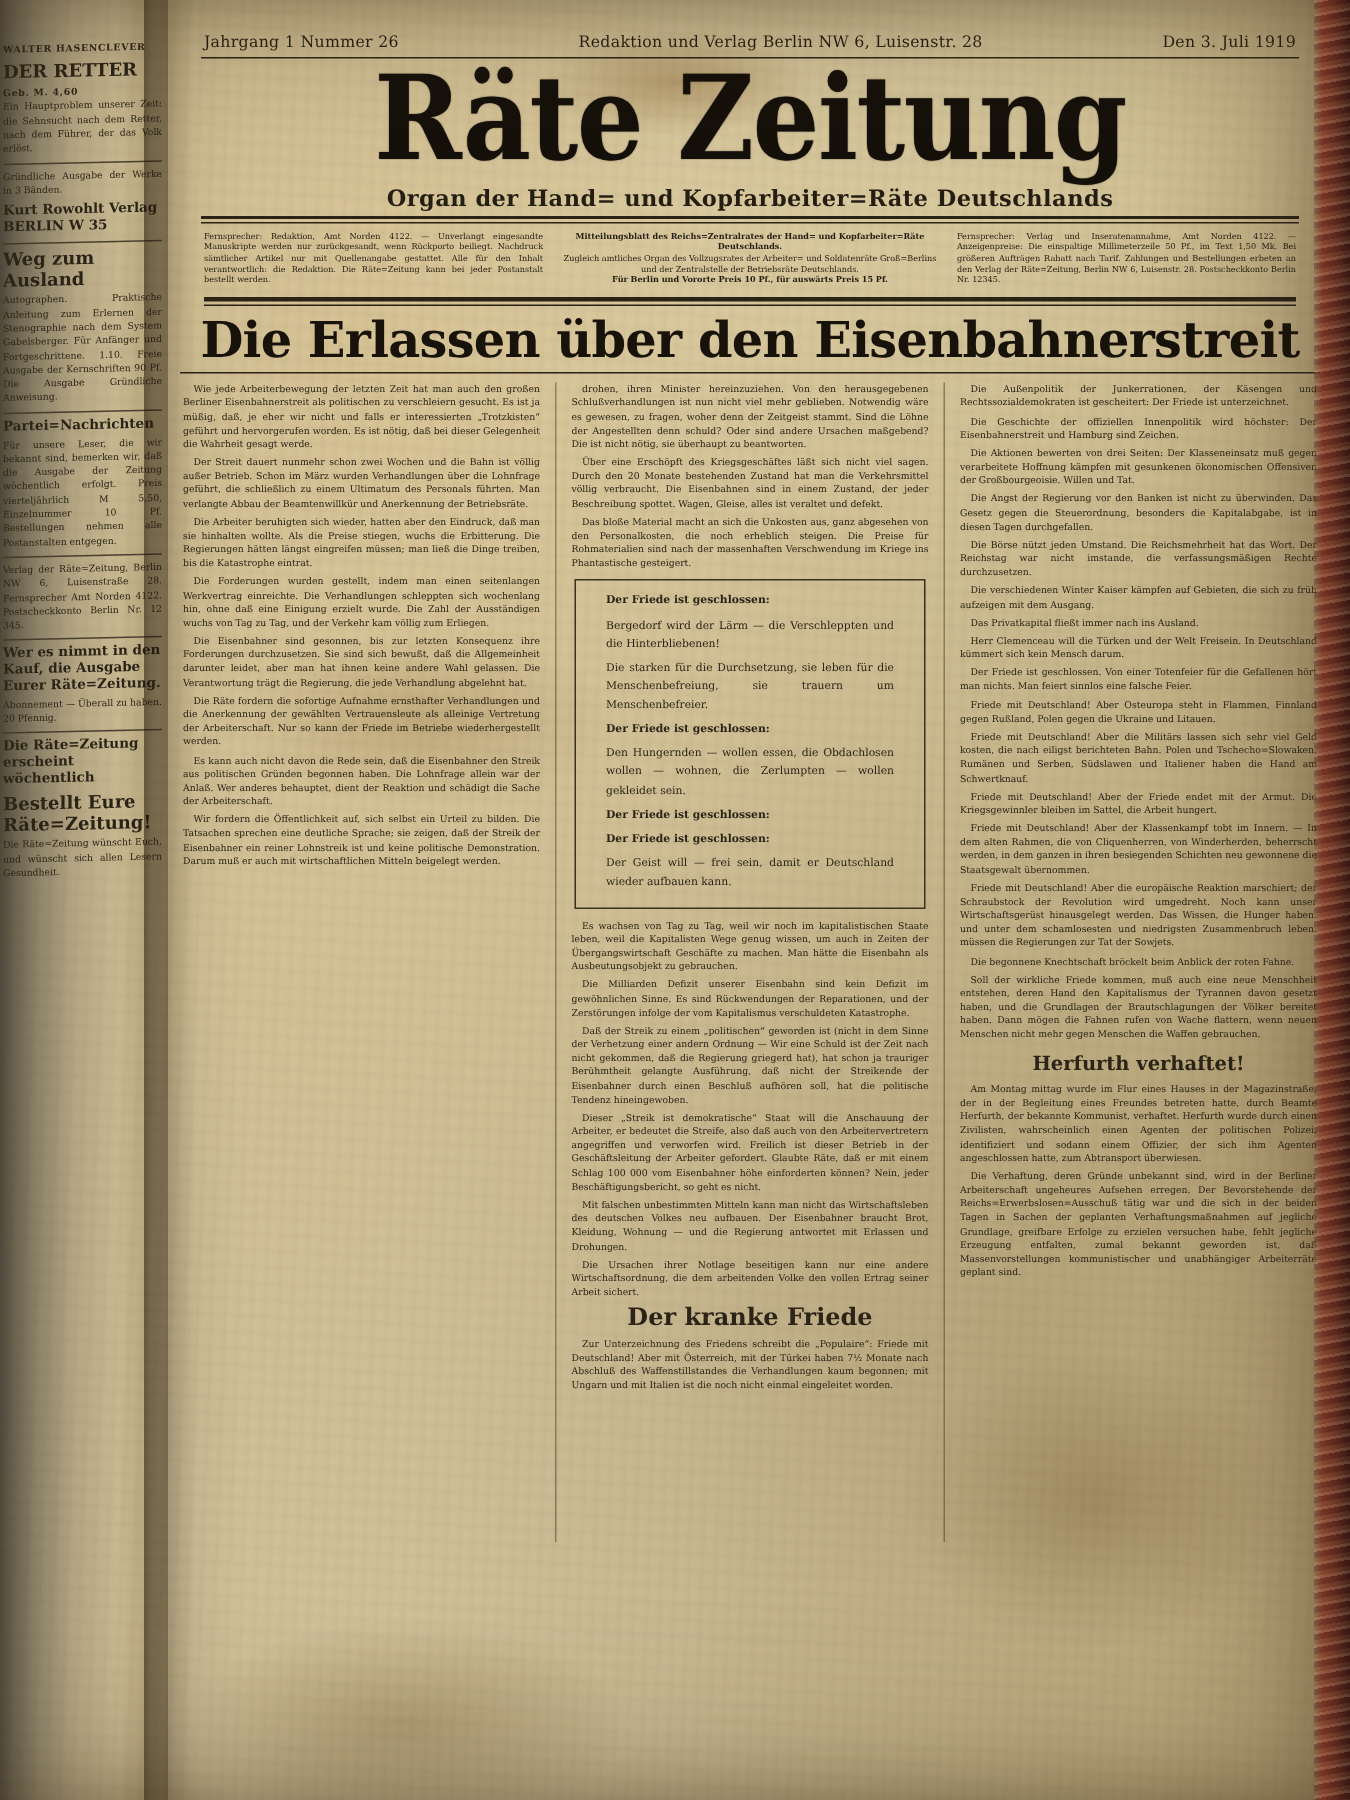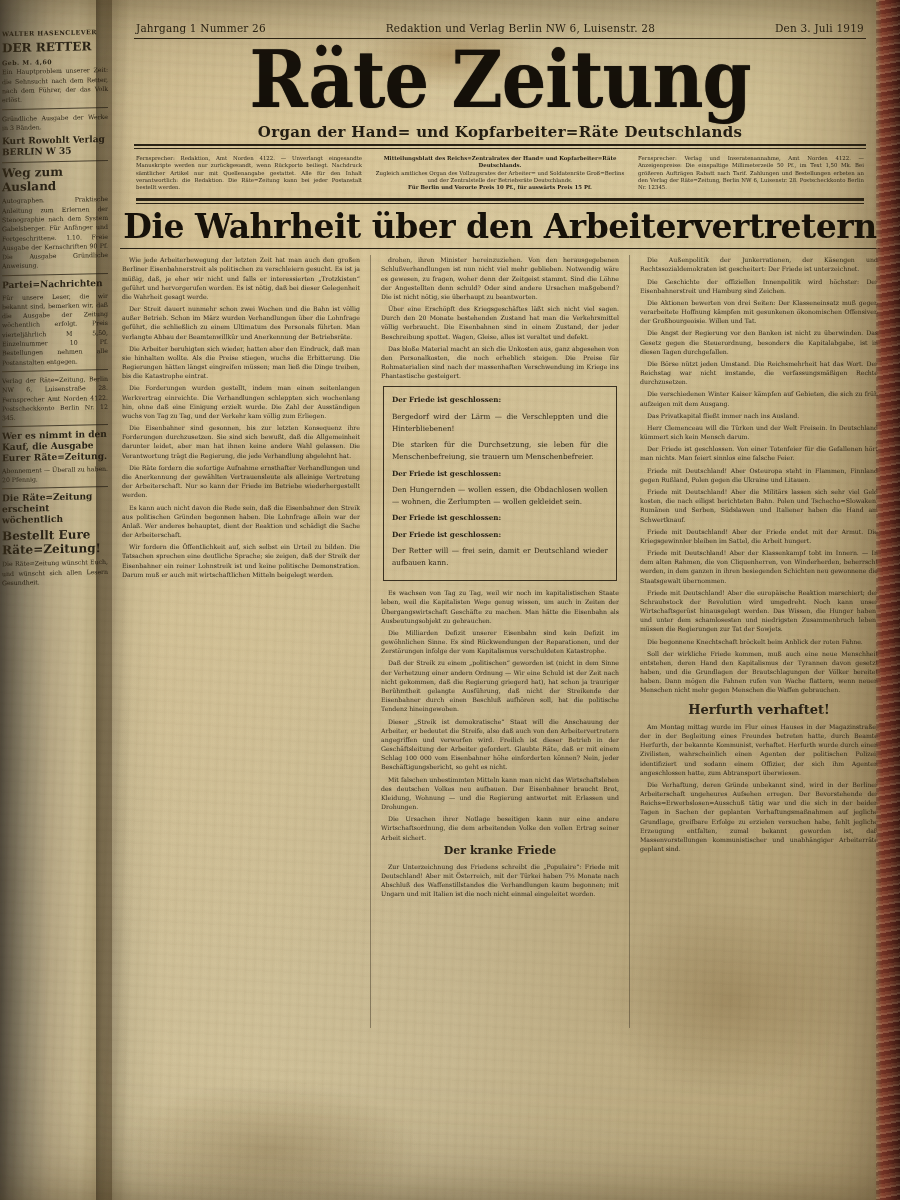--- a/index.html
+++ b/index.html
@@ -81,25 +81,25 @@
   .headline{
     text-align:center;font-weight:bold;font-size:33px;line-height:1.05;
     letter-spacing:-.5px;margin:6px 10px 4px 10px;color:#17120a;
   }
   .hl-rule{border-top:1.4px solid #2a2316;margin:4px 8px 6px 8px;}
 
   .cols{display:flex;gap:10px;padding:0 10px 10px 10px;height:812px;}
   .col{flex:1;font-size:6.2px;line-height:1.48;text-align:justify;color:#2b2417;}
   .col p{margin:0 0 3px 0;text-indent:7px;}
   .colhead{
-    text-align:center;font-weight:bold;font-size:11px;margin:2px 0 5px;line-height:1.1;
+    text-align:center;font-weight:bold;font-size:16px;margin:2px 0 5px;line-height:1.1;
   }
   .colhead.small{font-size:13px;margin-top:8px;}
   .boxquote{
-    border:1.4px solid #3a3121;padding:7px 8px;margin:6px 2px 7px 2px;
+    border:1.4px solid #3a3121;padding:7px 20px;margin:6px 2px 7px 2px;
     font-size:7.2px;line-height:1.7;
   }
   .boxquote p{text-indent:0;margin:0 0 4px 0;}
   .boxquote .b{font-weight:bold;}
   .col3head{text-align:center;font-weight:bold;font-size:16px;margin:0 0 6px;}
   .divider-v{width:1px;background:#3a3121;opacity:.45;}
   
   .stain{position:absolute;border-radius:50%;pointer-events:none;mix-blend-mode:multiply;}
 </style>
 </head>
@@ -152,21 +152,21 @@
           <div class="bold">Mitteilungsblatt des Reichs=Zentralrates der Hand= und Kopfarbeiter=Räte Deutschlands.</div>
           <div>Zugleich amtliches Organ des Vollzugsrates der Arbeiter= und Soldatenräte Groß=Berlins und der Zentralstelle der Betriebsräte Deutschlands.</div>
           <div class="bold">Für Berlin und Vororte Preis 10 Pf., für auswärts Preis 15 Pf.</div>
         </div>
         <div class="cell">Fernsprecher: Verlag und Inseratenannahme, Amt Norden 4122. — Anzeigenpreise: Die einspaltige Millimeterzeile 50 Pf., im Text 1,50 Mk. Bei größeren Aufträgen Rabatt nach Tarif. Zahlungen und Bestellungen erbeten an den Verlag der Räte=Zeitung, Berlin NW 6, Luisenstr. 28. Postscheckkonto Berlin Nr. 12345.</div>
       </div>
       <div class="rule-thick"></div>
       <div class="rule-thin"></div>
     </div>
 
-    <div class="headline">Die Wahrheit über den Arbeitervertretern</div>
+    <div class="headline">Die Erlassen über den Eisenbahnerstreit</div>
     <div class="hl-rule"></div>
 
     <div class="cols">
 
       <div class="col">
         <p>Wie jede Arbeiterbewegung der letzten Zeit hat man auch den großen Berliner Eisenbahnerstreit als politischen zu verschleiern gesucht. Es ist ja müßig, daß, je eher wir nicht und falls er interessierten „Trotzkisten“ geführt und hervorgerufen worden. Es ist nötig, daß bei dieser Gelegenheit die Wahrheit gesagt werde.</p>
         <p>Der Streit dauert nunmehr schon zwei Wochen und die Bahn ist völlig außer Betrieb. Schon im März wurden Verhandlungen über die Lohnfrage geführt, die schließlich zu einem Ultimatum des Personals führten. Man verlangte Abbau der Beamtenwillkür und Anerkennung der Betriebsräte.</p>
         <p>Die Arbeiter beruhigten sich wieder, hatten aber den Eindruck, daß man sie hinhalten wollte. Als die Preise stiegen, wuchs die Erbitterung. Die Regierungen hätten längst eingreifen müssen; man ließ die Dinge treiben, bis die Katastrophe eintrat.</p>
         <p>Die Forderungen wurden gestellt, indem man einen seitenlangen Werkvertrag einreichte. Die Verhandlungen schleppten sich wochenlang hin, ohne daß eine Einigung erzielt wurde. Die Zahl der Ausständigen wuchs von Tag zu Tag, und der Verkehr kam völlig zum Erliegen.</p>
         <p>Die Eisenbahner sind gesonnen, bis zur letzten Konsequenz ihre Forderungen durchzusetzen. Sie sind sich bewußt, daß die Allgemeinheit darunter leidet, aber man hat ihnen keine andere Wahl gelassen. Die Verantwortung trägt die Regierung, die jede Verhandlung abgelehnt hat.</p>
@@ -182,21 +182,21 @@
         <p>Über eine Erschöpft des Kriegsgeschäftes läßt sich nicht viel sagen. Durch den 20 Monate bestehenden Zustand hat man die Verkehrsmittel völlig verbraucht. Die Eisenbahnen sind in einem Zustand, der jeder Beschreibung spottet. Wagen, Gleise, alles ist veraltet und defekt.</p>
         <p>Das bloße Material macht an sich die Unkosten aus, ganz abgesehen von den Personalkosten, die noch erheblich steigen. Die Preise für Rohmaterialien sind nach der massenhaften Verschwendung im Kriege ins Phantastische gesteigert.</p>
         <div class="boxquote">
           <p class="b">Der Friede ist geschlossen:</p>
           <p>Bergedorf wird der Lärm — die Verschleppten und die Hinterbliebenen!</p>
           <p>Die starken für die Durchsetzung, sie leben für die Menschenbefreiung, sie trauern um Menschenbefreier.</p>
           <p class="b">Der Friede ist geschlossen:</p>
           <p>Den Hungernden — wollen essen, die Obdachlosen wollen — wohnen, die Zerlumpten — wollen gekleidet sein.</p>
           <p class="b">Der Friede ist geschlossen:</p>
           <p class="b">Der Friede ist geschlossen:</p>
-          <p>Der Retter will — frei sein, damit er Deutschland wieder aufbauen kann.</p>
+          <p>Der Geist will — frei sein, damit er Deutschland wieder aufbauen kann.</p>
         </div>
         <p>Es wachsen von Tag zu Tag, weil wir noch im kapitalistischen Staate leben, weil die Kapitalisten Wege genug wissen, um auch in Zeiten der Übergangswirtschaft Geschäfte zu machen. Man hätte die Eisenbahn als Ausbeutungsobjekt zu gebrauchen.</p>
         <p>Die Milliarden Defizit unserer Eisenbahn sind kein Defizit im gewöhnlichen Sinne. Es sind Rückwendungen der Reparationen, und der Zerstörungen infolge der vom Kapitalismus verschuldeten Katastrophe.</p>
         <p>Daß der Streik zu einem „politischen“ geworden ist (nicht in dem Sinne der Verhetzung einer andern Ordnung — Wir eine Schuld ist der Zeit nach nicht gekommen, daß die Regierung griegerd hat), hat schon ja trauriger Berühmtheit gelangte Ausführung, daß nicht der Streikende der Eisenbahner durch einen Beschluß aufhören soll, hat die politische Tendenz hineingewoben.</p>
         <p>Dieser „Streik ist demokratische“ Staat will die Anschauung der Arbeiter, er bedeutet die Streife, also daß auch von den Arbeitervertretern angegriffen und verworfen wird. Freilich ist dieser Betrieb in der Geschäftsleitung der Arbeiter gefordert. Glaubte Räte, daß er mit einem Schlag 100 000 vom Eisenbahner höhe einforderten können? Nein, jeder Beschäftigungsbericht, so geht es nicht.</p>
         <p>Mit falschen unbestimmten Mitteln kann man nicht das Wirtschaftsleben des deutschen Volkes neu aufbauen. Der Eisenbahner braucht Brot, Kleidung, Wohnung — und die Regierung antwortet mit Erlassen und Drohungen.</p>
         <p>Die Ursachen ihrer Notlage beseitigen kann nur eine andere Wirtschaftsordnung, die dem arbeitenden Volke den vollen Ertrag seiner Arbeit sichert.</p>
         <div class="colhead">Der kranke Friede</div>
         <p>Zur Unterzeichnung des Friedens schreibt die „Populaire“: Friede mit Deutschland! Aber mit Österreich, mit der Türkei haben 7½ Monate nach Abschluß des Waffenstillstandes die Verhandlungen kaum begonnen; mit Ungarn und mit Italien ist die noch nicht einmal eingeleitet worden.</p>
       </div>

